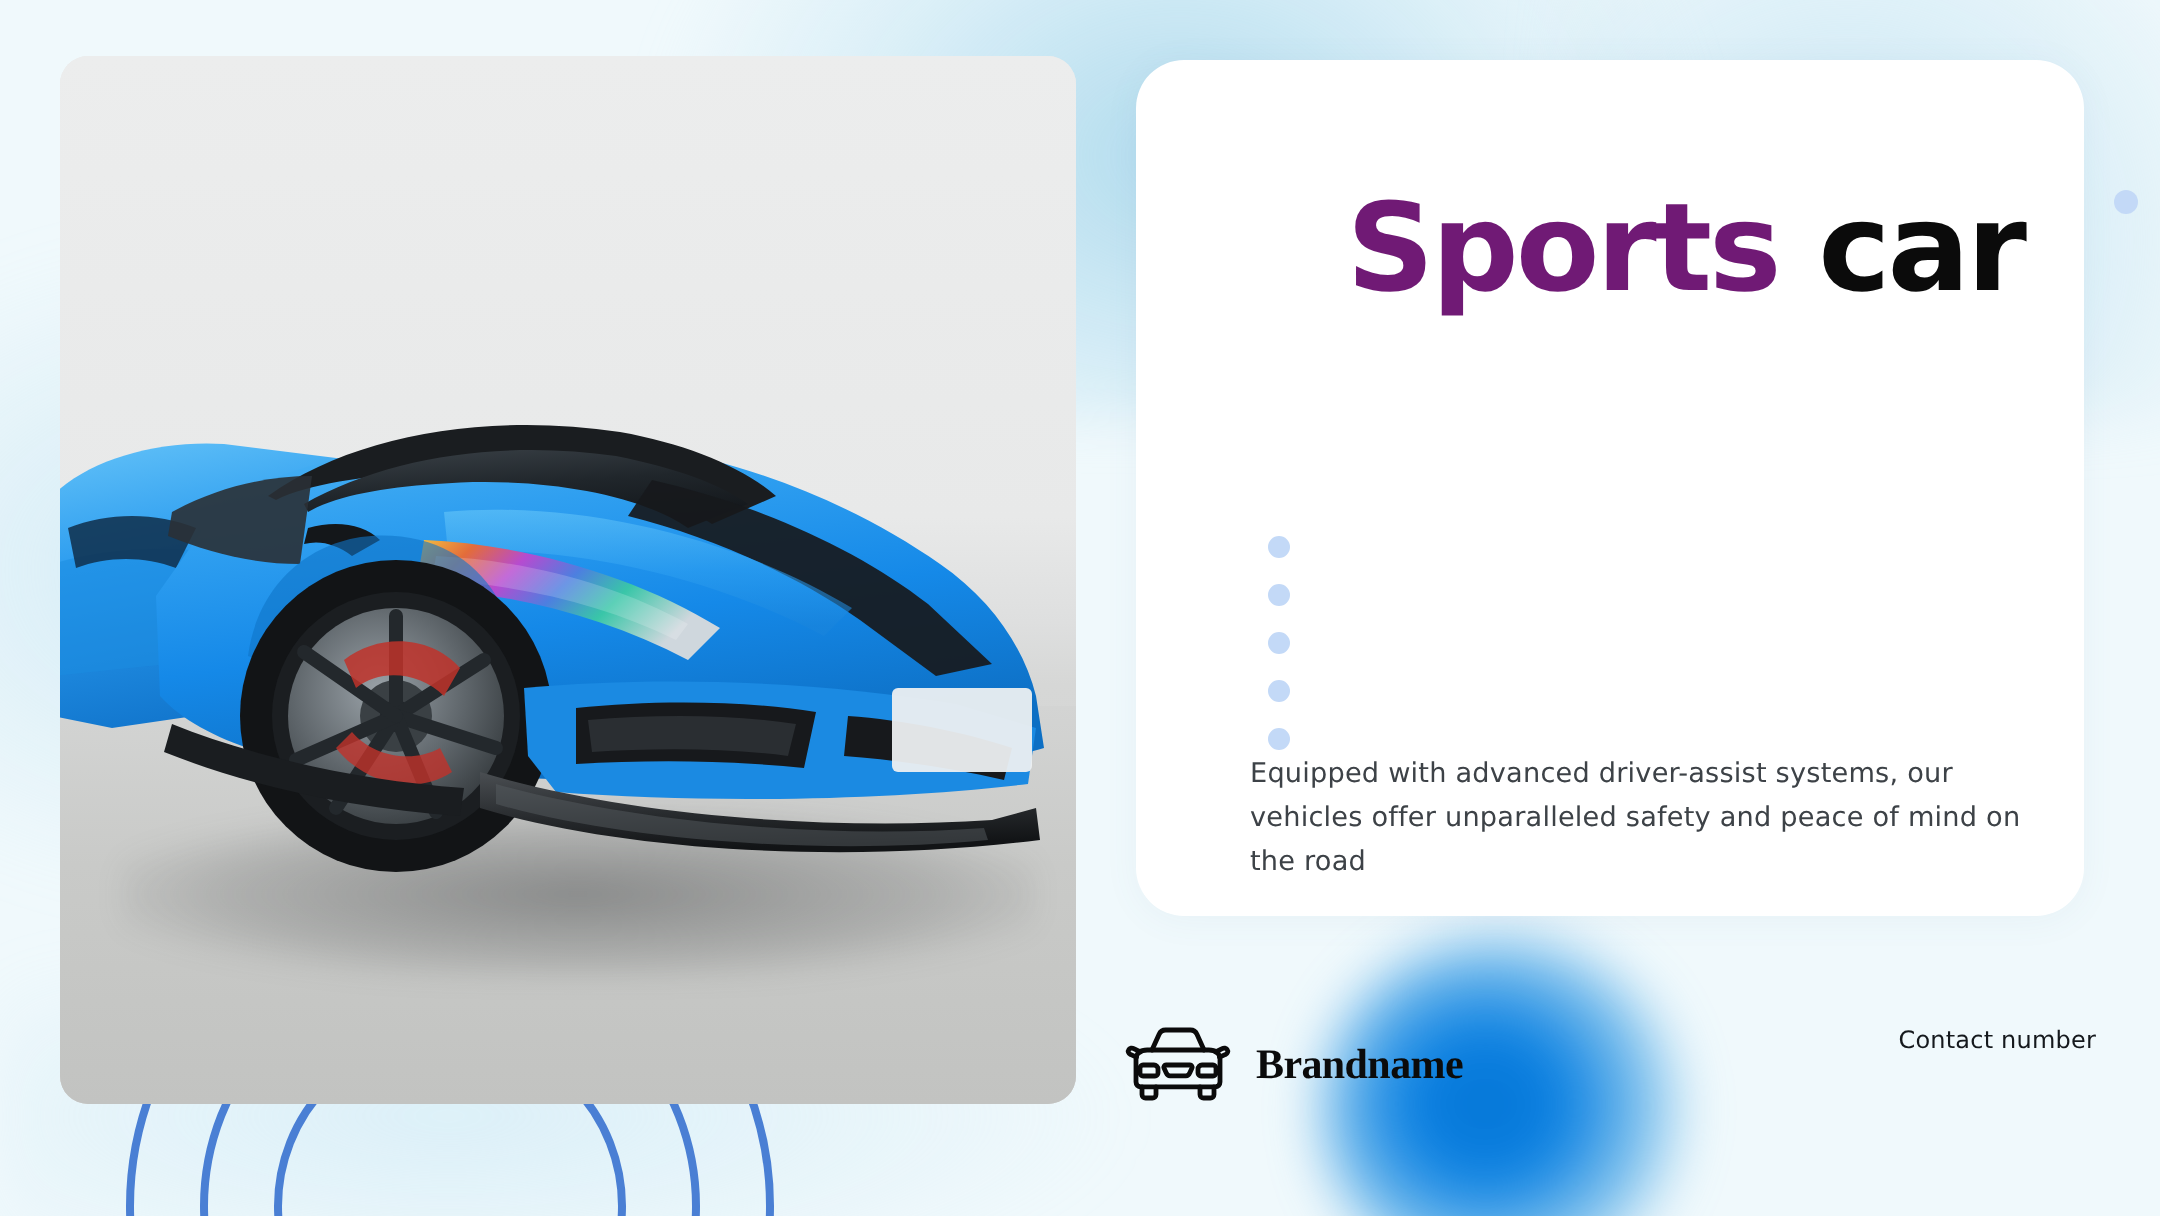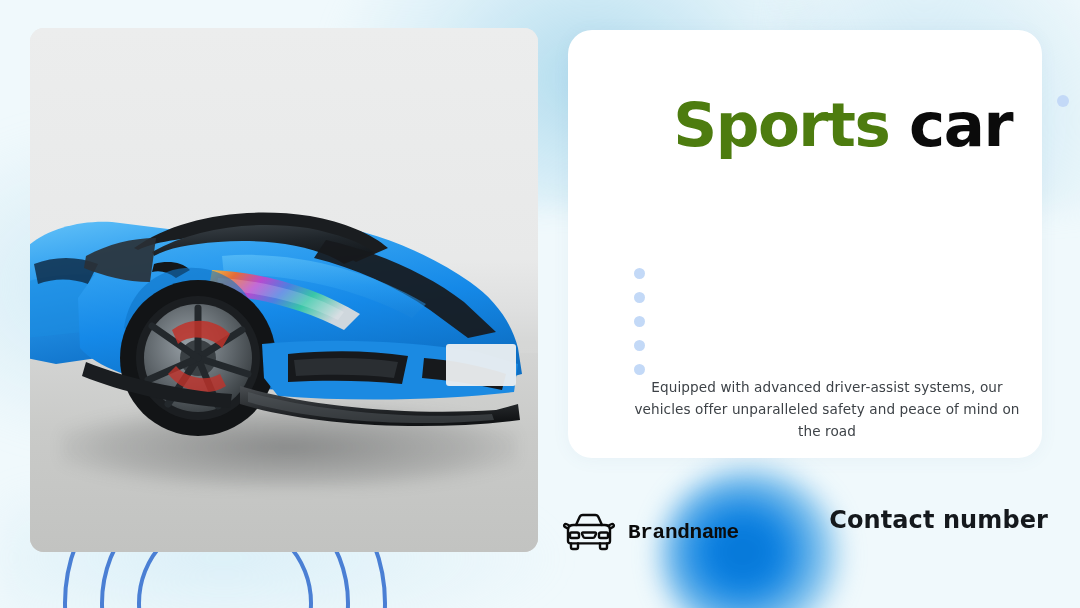--- a/index.html
+++ b/index.html
@@ -82,66 +82,66 @@
   .headline{
     position:absolute; left:28px; right:30px; top:52px;
     text-align:right;
     font-weight:700;
     font-size:61px;
     line-height:86px;
     letter-spacing:-1.5px;
     color:#0b0b0b;
     font-family:"DejaVu Sans", sans-serif;
   }
-  .headline .accent{ color:#4d7c0f; }
+  .headline .accent{ color:#701a75; }
   .headline .ln{ display:block; white-space:nowrap; }
 
   .dots-col{
     position:absolute; left:634px; top:268px;
     display:flex; flex-direction:column; gap:13px;
   }
   .dots-col i{
     display:block; width:11px; height:11px; border-radius:50%;
     background:#c3d9f7;
   }
 
   .paragraph{
     position:absolute; left:625px; top:376px; width:404px;
-    text-align:center;
+    text-align:left;
     font-size:13.6px; line-height:22px;
     color:#3d4247;
     font-family:"DejaVu Sans", sans-serif;
     letter-spacing:.1px;
   }
 
   .side-dot{
     position:absolute; left:1057px; top:95px;
     width:12px; height:12px; border-radius:50%;
     background:#c3d9f7;
   }
 
   
   .brand{
     position:absolute; left:562px; top:513px;
     display:flex; align-items:center; gap:12px;
   }
   .brand-icon{ width:54px; height:38px; display:block; }
   .brand-name{
-    font-family:Liberation Mono, monospace;
+    font-family:Liberation Serif, serif;
     font-size:21px; font-weight:700; color:#0b0b0b;
     letter-spacing:-.3px;
   }
 
   .contact{
     position:absolute; right:32px; top:505px;
     text-align:right;
     font-family:"DejaVu Sans", sans-serif;
     color:#15191d;
   }
-  .contact-label{ font-size:24px; line-height:30px; font-weight:700; letter-spacing:.1px; }
+  .contact-label{ font-size:12px; line-height:30px; font-weight:400; letter-spacing:.1px; }
   .contact-number{ font-size:23px; line-height:32px; font-weight:400; letter-spacing:.3px; }
 </style>
 </head>
 <body>
 
 <div class="bg-base"></div>
 <div class="bg-wash-top"></div>
 <div class="bg-wash-topright"></div>
 <div class="bg-wash-left"></div>
 <div class="bg-wash-bottom"></div>

